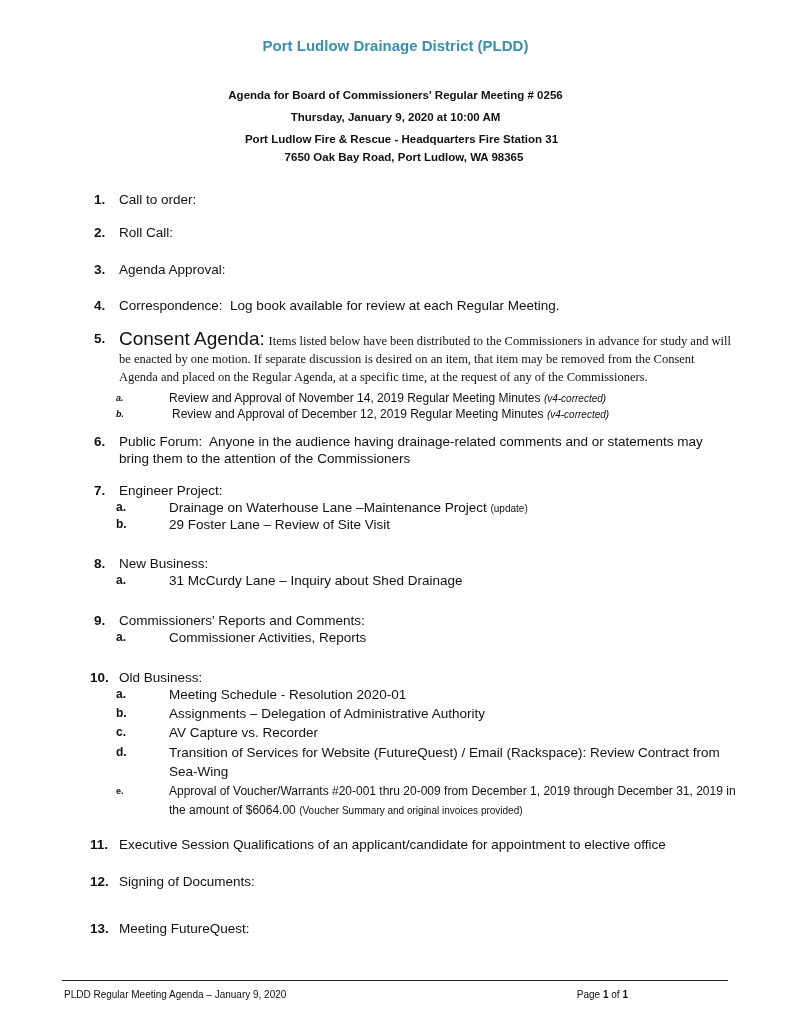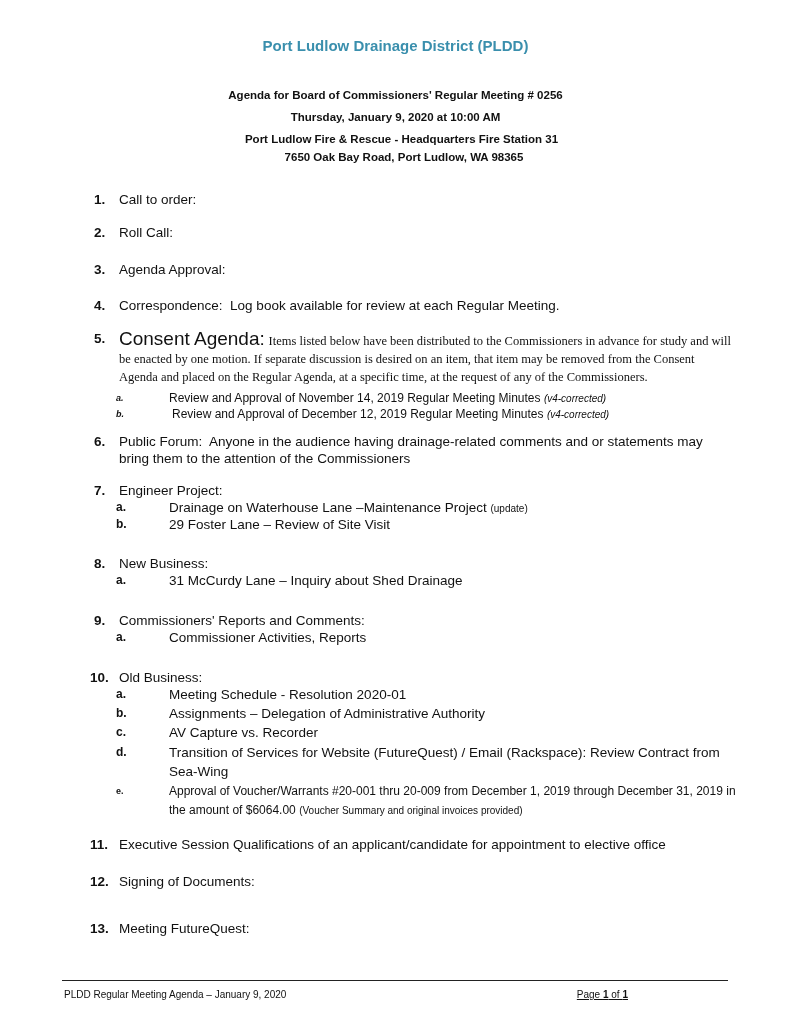--- a/index.html
+++ b/index.html
@@ -25,21 +25,21 @@
     .sub { position: absolute; left: 116px; font-size: 13.5px; line-height: 17px; width: 600px; }
     .sub .let { position: absolute; left: 0; font-weight: bold; font-size: 12px; }
     .sub .txt { position: absolute; left: 21px; width: 580px; margin-left: 32px; }
     .small { font-size: 10px; }
     .it { font-style: italic; }
     .sub.sm .txt { font-size: 12px; }
     .sub.sm .let { font-size: 9px; }
 
     .footer-line { position: absolute; left: 62px; top: 980px; width: 666px; height: 1px; background: #222; }
     .footer-left { position: absolute; left: 64px; top: 989px; font-size: 10px; }
-    .footer-right { position: absolute; right: 71px; top: 989px; font-size: 10px; text-decoration: underline; }
+    .footer-right { position: absolute; right: 71px; top: 989px; font-size: 10px; }
   </style>
 </head>
 <body>
 
 <div class="page">
 
   <div class="hdr org">
     <div>Port Ludlow Drainage District (PLDD)</div>
   </div>
 

